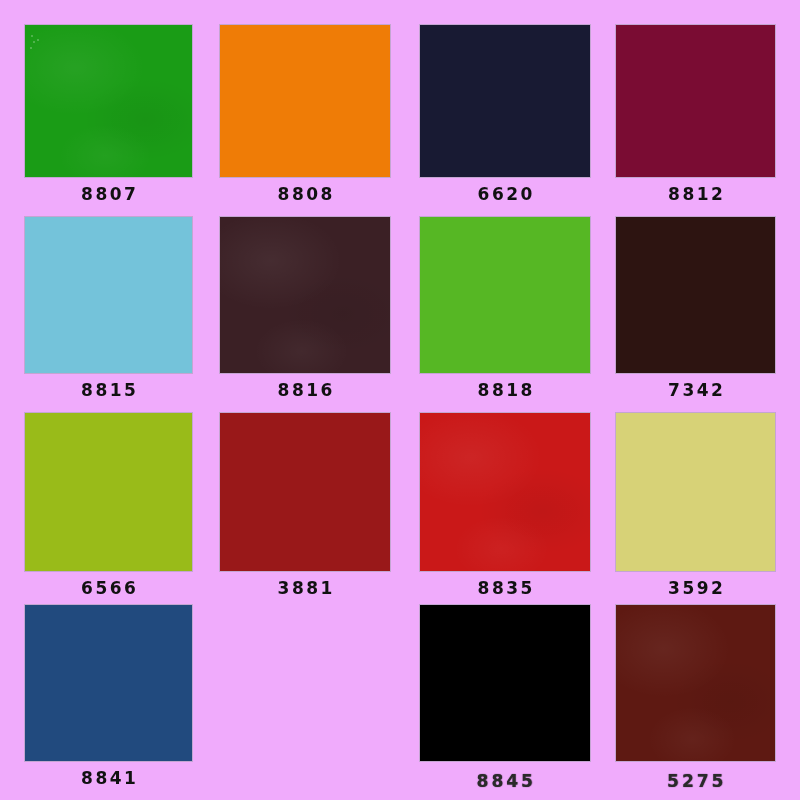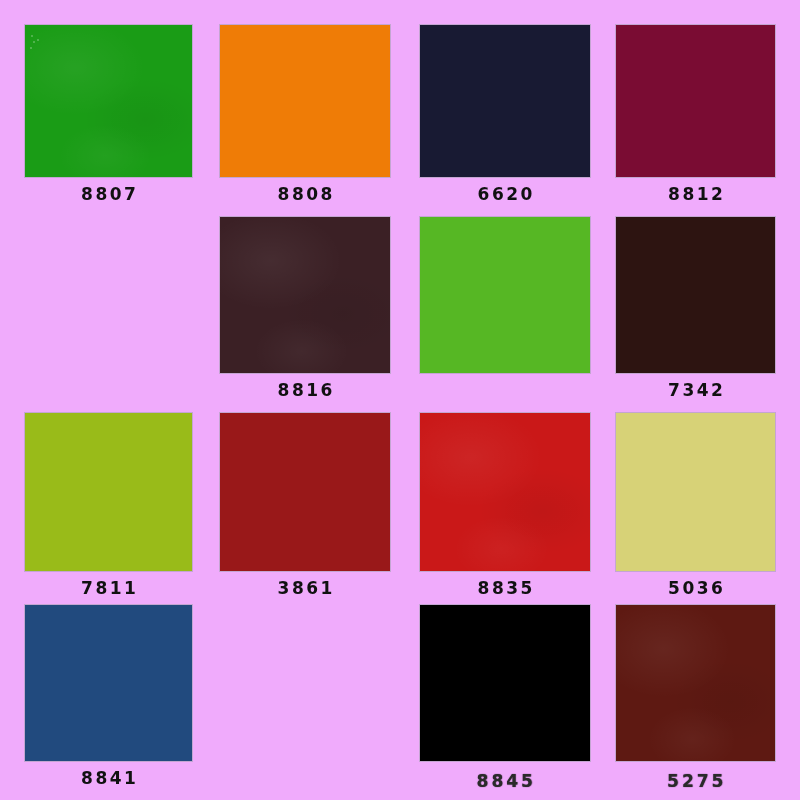--- a/index.html
+++ b/index.html
@@ -104,47 +104,52 @@
     </div>
     <div class="swatch-cell r1 c3">
       <div class="swatch-chip" style="background-color: rgb(24, 26, 51);"></div>
       <div class="swatch-label">6620</div>
     </div>
     <div class="swatch-cell r1 c4">
       <div class="swatch-chip" style="background-color: rgb(122, 12, 51);"></div>
       <div class="swatch-label">8812</div>
     </div>
 
+    <div class="swatch-cell r2 c1">
+      <div class="swatch-chip" style="background-color: rgb(116, 195, 218);"></div>
+      <div class="swatch-label">8815</div>
+    </div>
     <div class="swatch-cell r2 c2">
       <div class="swatch-chip textured" style="background-color: rgb(59, 32, 37);"></div>
       <div class="swatch-label">8816</div>
     </div>
     <div class="swatch-cell r2 c3">
       <div class="swatch-chip" style="background-color: rgb(86, 183, 36);"></div>
+      <div class="swatch-label">8818</div>
     </div>
     <div class="swatch-cell r2 c4">
       <div class="swatch-chip" style="background-color: rgb(45, 20, 17);"></div>
       <div class="swatch-label">7342</div>
     </div>
 
     <div class="swatch-cell r3 c1">
       <div class="swatch-chip" style="background-color: rgb(153, 187, 25);"></div>
-      <div class="swatch-label">7811</div>
+      <div class="swatch-label">6566</div>
     </div>
     <div class="swatch-cell r3 c2">
       <div class="swatch-chip" style="background-color: rgb(153, 24, 25);"></div>
-      <div class="swatch-label">3861</div>
+      <div class="swatch-label">3881</div>
     </div>
     <div class="swatch-cell r3 c3">
       <div class="swatch-chip textured" style="background-color: rgb(202, 24, 24);"></div>
       <div class="swatch-label">8835</div>
     </div>
     <div class="swatch-cell r3 c4">
       <div class="swatch-chip" style="background-color: rgb(215, 210, 119);"></div>
-      <div class="swatch-label">5036</div>
+      <div class="swatch-label">3592</div>
     </div>
 
     <div class="swatch-cell r4 c1">
       <div class="swatch-chip" style="background-color: rgb(33, 74, 126);"></div>
       <div class="swatch-label">8841</div>
     </div>
     <div class="swatch-cell r4 c3">
       <div class="swatch-chip" style="background-color: rgb(0, 0, 0);"></div>
       <div class="swatch-label soft">8845</div>
     </div>

